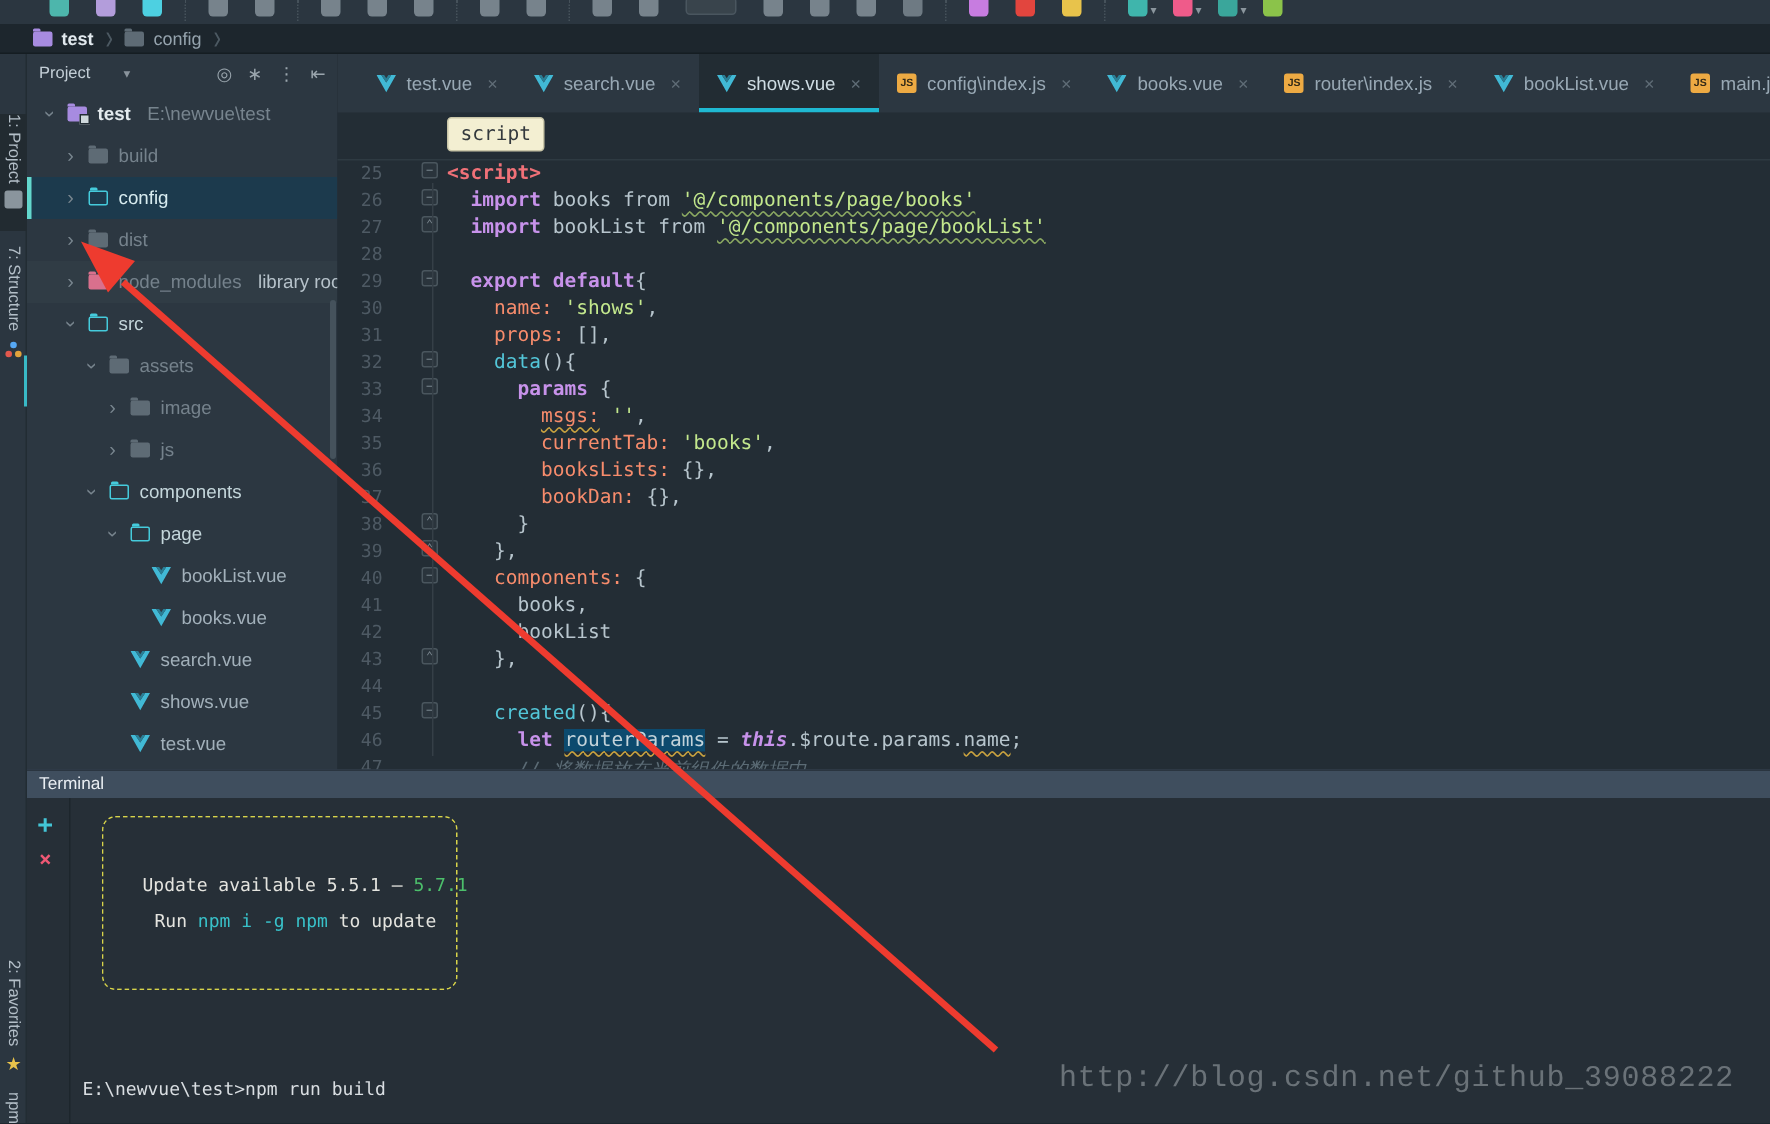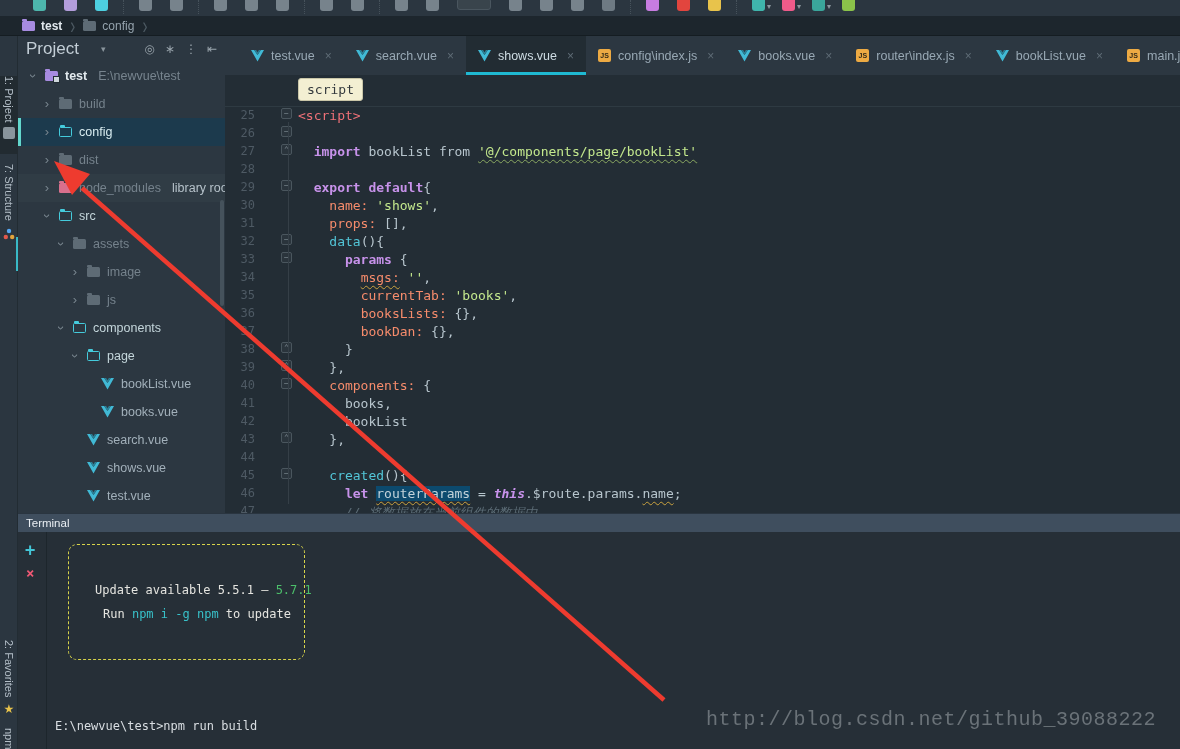--- a/index.html
+++ b/index.html
@@ -31,21 +31,21 @@
   
   #stripe{position:absolute;left:0;top:36px;width:18px;height:713px;background:#2b3640;border-right:1px solid #222c33;}
   .stripeitem{position:absolute;left:0;width:18px;display:flex;flex-direction:column;align-items:center;gap:5px;cursor:default;}
   .stripeitem .vtext{writing-mode:vertical-rl;text-orientation:sideways;font-size:11px;color:#b4bfc8;white-space:nowrap;}
   .stripeitem.active{background:#222b31;}
   .mini-ico{width:12px;height:12px;flex:none;}
   #accent-frag2{position:absolute;left:16px;top:201px;width:3px;height:34px;background:#39b9c6;}
   
   #project{position:absolute;left:18px;top:36px;width:207px;height:477px;background:#2c3741;overflow:hidden;}
   #projhead{height:26px;display:flex;align-items:center;padding:0 8px;}
-  #projhead .title{font-size:17px;color:#c3ced6;}
+  #projhead .title{font-size:11px;color:#c3ced6;}
   #projhead .caret{font-size:9px;color:#8a949c;margin-left:22px;}
   #projhead .hicons{margin-left:auto;display:flex;gap:10px;color:#9aa5ad;font-size:12px;}
   #projhead .hicons span{cursor:pointer;}
   .treerow{height:28px;display:flex;align-items:center;gap:7px;font-size:12.5px;color:#a2b0ba;position:relative;cursor:pointer;white-space:nowrap;}
   .treerow .chev{color:#78858e;font-size:13px;width:10px;flex:none;display:inline-block;text-align:center;line-height:10px;}
   .treerow .chev.exp{transform:rotate(90deg);}
   .treerow.dim{color:#75828c;}
   .treerow.open{color:#c4d6db;}
   .treerow.sel{background:#1c3a4d;color:#d8ecf0;}
   .treerow.sel::before{content:"";position:absolute;left:0;top:0;width:3px;height:100%;background:#63d7cd;}
@@ -65,21 +65,21 @@
   #edline{position:absolute;left:0;top:70px;width:955px;height:1px;background:#2e3a42;}
   #chip{position:absolute;left:73px;top:42px;height:23px;background:#f3efd2;border:1px solid #c9c6a8;border-radius:3px;color:#33393d;font-family:"DejaVu Sans Mono",monospace;font-size:13px;display:flex;align-items:center;padding:0 8px;z-index:5;}
   #code{position:absolute;left:0;top:72px;width:955px;height:405px;overflow:hidden;font-family:"DejaVu Sans Mono",monospace;font-size:13px;}
   .codeline{height:18px;display:flex;align-items:flex-start;}
   .codeline .ln{width:30px;text-align:right;color:#4e5a64;font-size:12px;flex:none;}
   .codeline .fold{width:11px;height:11px;margin-left:26px;flex:none;display:flex;align-items:center;justify-content:center;font-size:8px;color:#7a868e;}
   .codeline .fold.m,.codeline .fold.u{border:1px solid #4a565e;border-radius:2px;background:#2a343c;}
   .codeline .codetext{margin-left:6px;white-space:pre;}
   #foldguide{position:absolute;left:63px;top:14px;width:1px;height:382px;background:#353f47;}
   .tok-kw{color:#c792ea;font-weight:bold;}
-  .tok-tag{color:#f07178;}
+  .tok-tag{color:#f07178;font-weight:bold;}
   .tok-str{color:#c3e88d;}
   .tok-strw{color:#c3e88d;text-decoration:underline wavy #8aa861 1px;text-underline-offset:3px;}
   .tok-prop{color:#f78c6c;}
   .tok-propw{color:#f78c6c;text-decoration:underline wavy #c9a23f 1px;text-underline-offset:3px;}
   .tok-fn{color:#53c6d8;}
   .tok-punc,.tok-plain{color:#b7c5cd;}
   .tok-cmt{color:#5b6b75;font-style:italic;}
   .tok-thiskw{color:#c792ea;font-weight:bold;font-style:italic;}
   .tok-hl{color:#c3d3da;background:#0c4a6e;text-decoration:underline wavy #c9a23f 1px;text-underline-offset:3px;}
   .tok-warnw{color:#b7c5cd;text-decoration:underline wavy #c9a23f 1px;text-underline-offset:3px;}
@@ -371,20 +371,21 @@
     <div id="code">
       <div id="foldguide"></div>
     <div class="codeline">
           <span class="ln">25</span>
           <span class="fold m">−</span>
           <span class="codetext"><span class="tok-tag">&lt;script&gt;</span></span>
         </div>
         <div class="codeline">
           <span class="ln">26</span>
           <span class="fold m">−</span>
+          <span class="codetext"><span class="tok-plain">  </span><span class="tok-kw">import</span><span class="tok-plain"> books from </span><span class="tok-strw">'@/components/page/books'</span></span>
         </div>
         <div class="codeline">
           <span class="ln">27</span>
           <span class="fold u">⌃</span>
           <span class="codetext"><span class="tok-plain">  </span><span class="tok-kw">import</span><span class="tok-plain"> bookList from </span><span class="tok-strw">'@/components/page/bookList'</span></span>
         </div>
         <div class="codeline">
           <span class="ln">28</span>
           <span class="fold"></span>
           <span class="codetext"></span>

